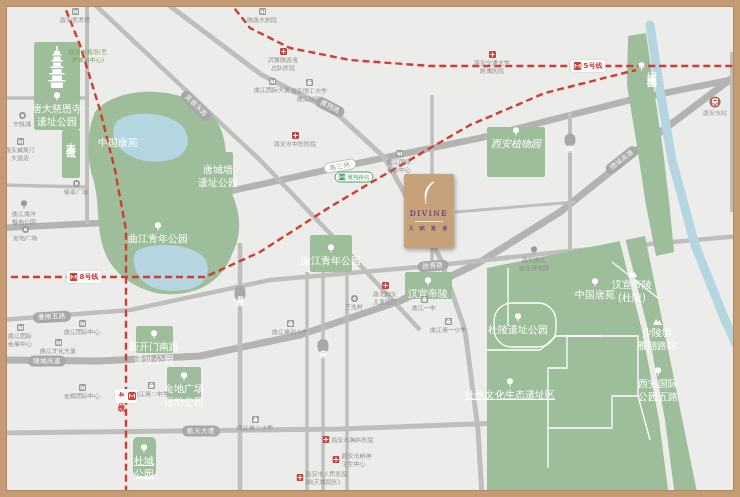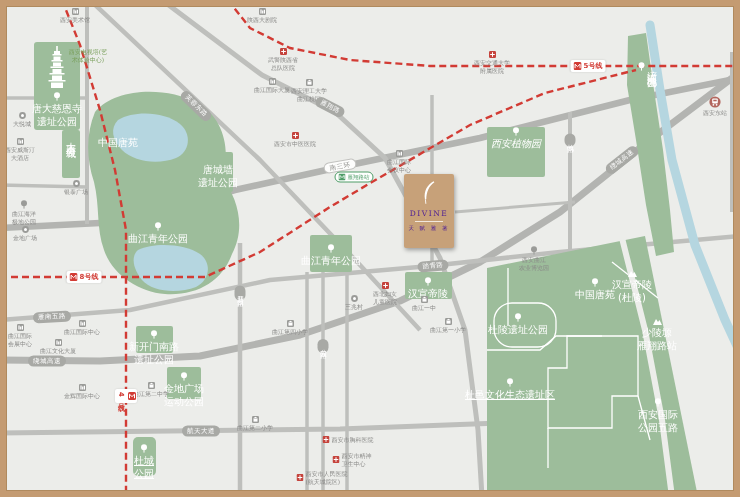--- a/index.html
+++ b/index.html
@@ -141,21 +141,21 @@
     <div class="glabel" style="left: 510px; top: 378px; transform: translate(-50%, 0px); text-decoration: underline;"><svg class="ic" width="8" height="9" viewBox="0 0 8 9">
         <circle cx="4" cy="3.2" r="3" fill="#fff"></circle>
         <rect x="3.5" y="5.6" width="1" height="3" fill="#fff"></rect>
       </svg><span>杜邑文化生态遗址区</span></div>
     <div class="glabel" style="left: 632px; top: 270px; transform: translate(-50%, 0px);"><svg class="ic" width="9" height="7" viewBox="0 0 9 7">
         <polygon points="0,7 3,1 5,4 6.5,2 9,7" fill="#fff"></polygon>
       </svg><span>汉宣帝陵</span><br><span>(杜陵)</span></div>
     <div class="glabel" style="left: 657px; top: 318px; transform: translate(-50%, 0px);"><svg class="ic" width="9" height="7" viewBox="0 0 9 7">
         <polygon points="0,7 3,1 5,4 6.5,2 9,7" fill="#fff"></polygon>
       </svg><span>少陵塬</span><br><span>雁翔路站</span></div>
-    <div class="glabel" style="left: 658px; top: 398px; transform: translate(-50%, 0px); font-family: Liberation Serif, serif;"><svg class="ic" width="8" height="9" viewBox="0 0 8 9">
+    <div class="glabel" style="left: 658px; top: 367px; transform: translate(-50%, 0px); font-family: Liberation Serif, serif;"><svg class="ic" width="8" height="9" viewBox="0 0 8 9">
         <circle cx="4" cy="3.2" r="3" fill="#fff"></circle>
         <rect x="3.5" y="5.6" width="1" height="3" fill="#fff"></rect>
       </svg><span>西安国际</span><br><span>公园五路</span></div>
     <div class="glabel" style="left: 154px; top: 330px; transform: translate(-50%, 0px);"><svg class="ic" width="8" height="9" viewBox="0 0 8 9">
         <circle cx="4" cy="3.2" r="3" fill="#fff"></circle>
         <rect x="3.5" y="5.6" width="1" height="3" fill="#fff"></rect>
       </svg><span>新开门南路</span><br><span>遗址公园</span></div>
     <div class="glabel" style="left: 184px; top: 372px; transform: translate(-50%, 0px);"><svg class="ic" width="8" height="9" viewBox="0 0 8 9">
         <circle cx="4" cy="3.2" r="3" fill="#fff"></circle>
         <rect x="3.5" y="5.6" width="1" height="3" fill="#fff"></rect>

